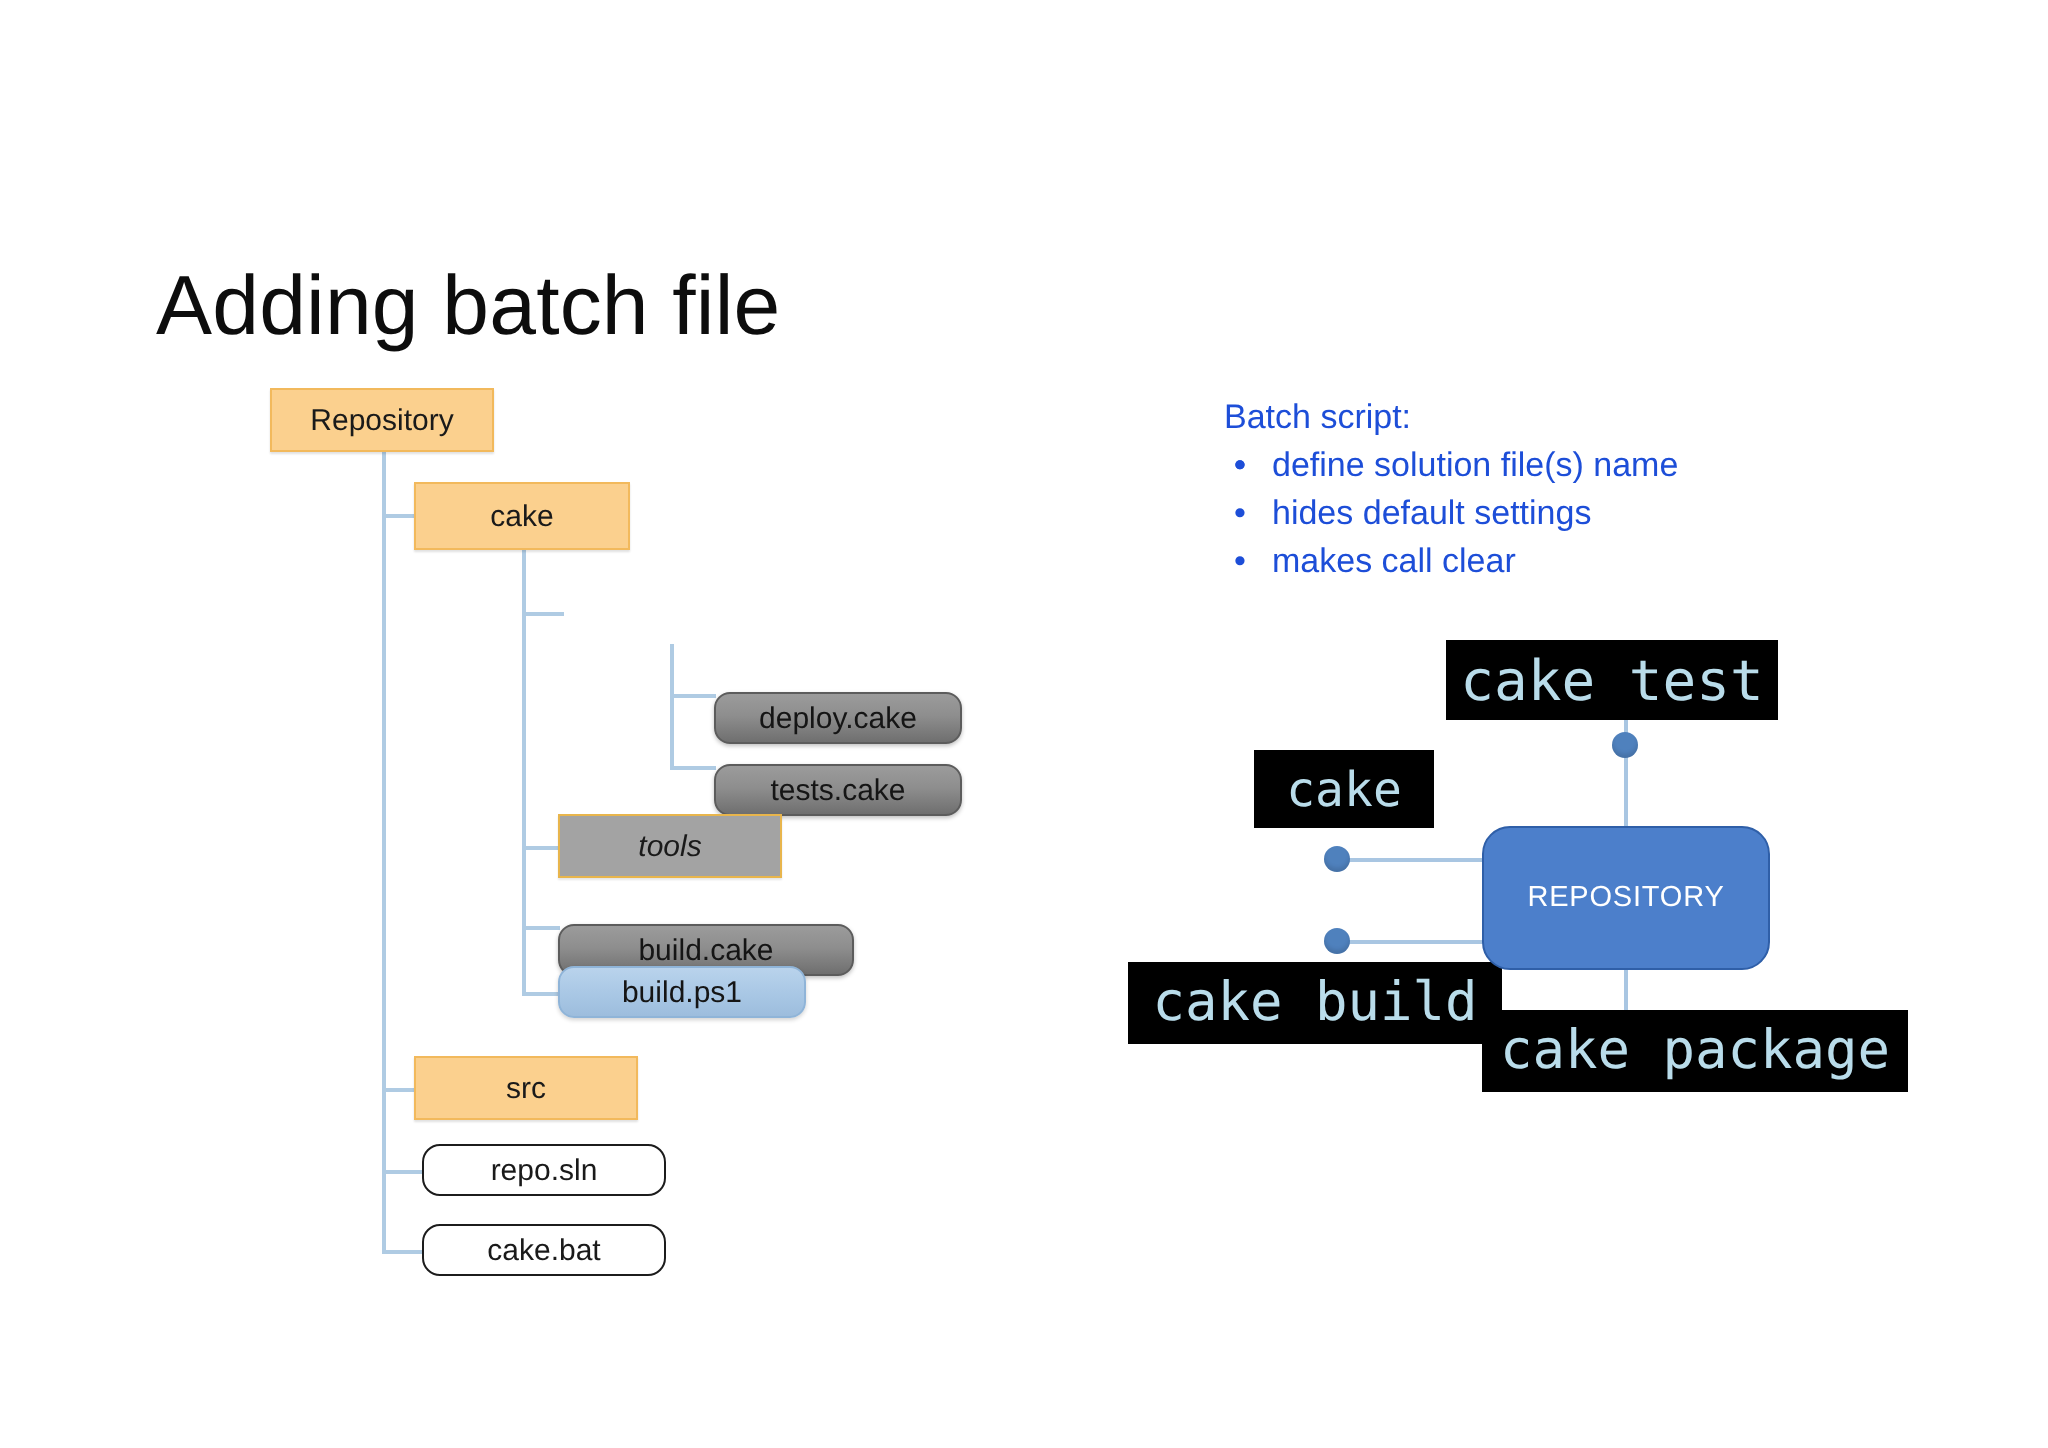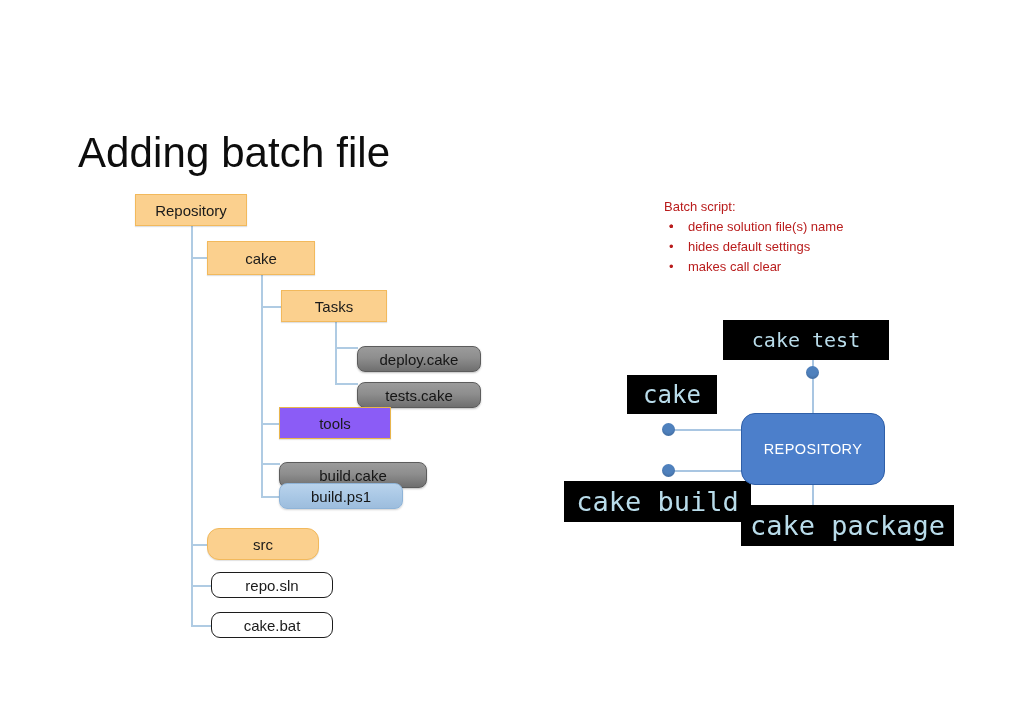--- a/index.html
+++ b/index.html
@@ -46,23 +46,24 @@
     color: #1a1a1a;
     white-space: nowrap;
     line-height: 1;
   }
   .node.folder {
     background: #FBD08E;
     border: 1px solid #F2B95C;
     box-shadow: 0 1px 1px rgba(0,0,0,0.12);
   }
   .node.folder-open {
-    background: #8b5cf6;
+    background: #a3a3a3;
     border: 1px solid #E8B54C;
     box-shadow: 0 1px 1px rgba(0,0,0,0.10);
+    font-style: italic;
   }
   .node.file-gray {
     background: linear-gradient(to bottom, #9b9b9b 0%, #8e8e8e 45%, #6f6f6f 100%);
     border: 1px solid #5c5c5c;
     border-radius: 8px;
     box-shadow: 0 1px 2px rgba(0,0,0,0.25);
     color: #151515;
     margin-top: 12px;
   }
   .node.file-blue {
@@ -82,25 +83,25 @@
   .conn {
     position: absolute;
     background: #AFCBE3;
   }
   .conn.v { width: 1.6px; }
   .conn.h { height: 1.6px; }
 
   
   .batch-block {
     position: absolute;
-    left: 664px;
+    left: 612px;
     top: 200px;
     width: 300px;
-    font-size: 13px;
-    color: #b91c1c;
+    font-size: 17px;
+    color: #1d4ed8;
     line-height: 1.0;
   }
   .batch-head {
     margin: 0 0 6px 0;
   }
   .batch-list {
     margin: 0;
     padding: 0;
     list-style: none;
   }
@@ -185,23 +186,20 @@
   <div class="conn h" style="left:335px; top:383px; width:23px;"></div>
 
   <div class="node folder" style="left:135px; top:194px; width:112px; height:32px;">
     <span>Repository</span>
   </div>
 
   <div class="node folder" style="left:207px; top:241px; width:108px; height:34px;">
     <span>cake</span>
   </div>
 
-  <div class="node folder" style="left:281px; top:290px; width:106px; height:32px;">
-    <span>Tasks</span>
-  </div>
 
   <div class="node file-gray" style="left:357px; top:334px; width:124px; height:26px;">
     <span>deploy.cake</span>
   </div>
 
   <div class="node file-gray" style="left:357px; top:370px; width:124px; height:26px;">
     <span>tests.cake</span>
   </div>
 
   <div class="node folder-open" style="left:279px; top:407px; width:112px; height:32px;">
@@ -209,21 +207,21 @@
   </div>
 
   <div class="node file-gray" style="left:279px; top:450px; width:148px; height:26px;">
     <span>build.cake</span>
   </div>
 
   <div class="node file-blue" style="left:279px; top:483px; width:124px; height:26px;">
     <span>build.ps1</span>
   </div>
 
-  <div class="node folder" style="left:207px; top:528px; width:112px; height:32px;border-radius:12px;">
+  <div class="node folder" style="left:207px; top:528px; width:112px; height:32px;">
     <span>src</span>
   </div>
 
   <div class="node file-white" style="left:211px; top:572px; width:122px; height:26px;">
     <span>repo.sln</span>
   </div>
 
   <div class="node file-white" style="left:211px; top:612px; width:122px; height:26px;">
     <span>cake.bat</span>
   </div>
@@ -254,21 +252,21 @@
 
   <div class="rconn h" style="left:668px; top:429px; width:78px;"></div>
   <div class="dot" style="left:662px; top:423px;"></div>
 
   <div class="rconn h" style="left:668px; top:470px; width:78px;"></div>
   <div class="dot" style="left:662px; top:464px;"></div>
 
   <div class="rconn v" style="left:812px; top:485px; height:54px;"></div>
   <div class="dot" style="left:806px; top:518px;"></div>
 
-  <div class="cmd" style="left:723px; top:320px; width:166px; height:40px; font-size:20px;text-align:right;">
+  <div class="cmd" style="left:723px; top:320px; width:166px; height:40px; font-size:28px;text-align:right;">
     <span>cake test</span>
   </div>
 
   <div class="cmd" style="left:627px; top:375px; width:90px; height:39px; font-size:24px;">
     <span>cake</span>
   </div>
 
   <div class="cmd" style="left:536px; top:481px; width:187px; height:41px; font-size:27px;margin-left:28px;">
     <span>cake build</span>
   </div>

